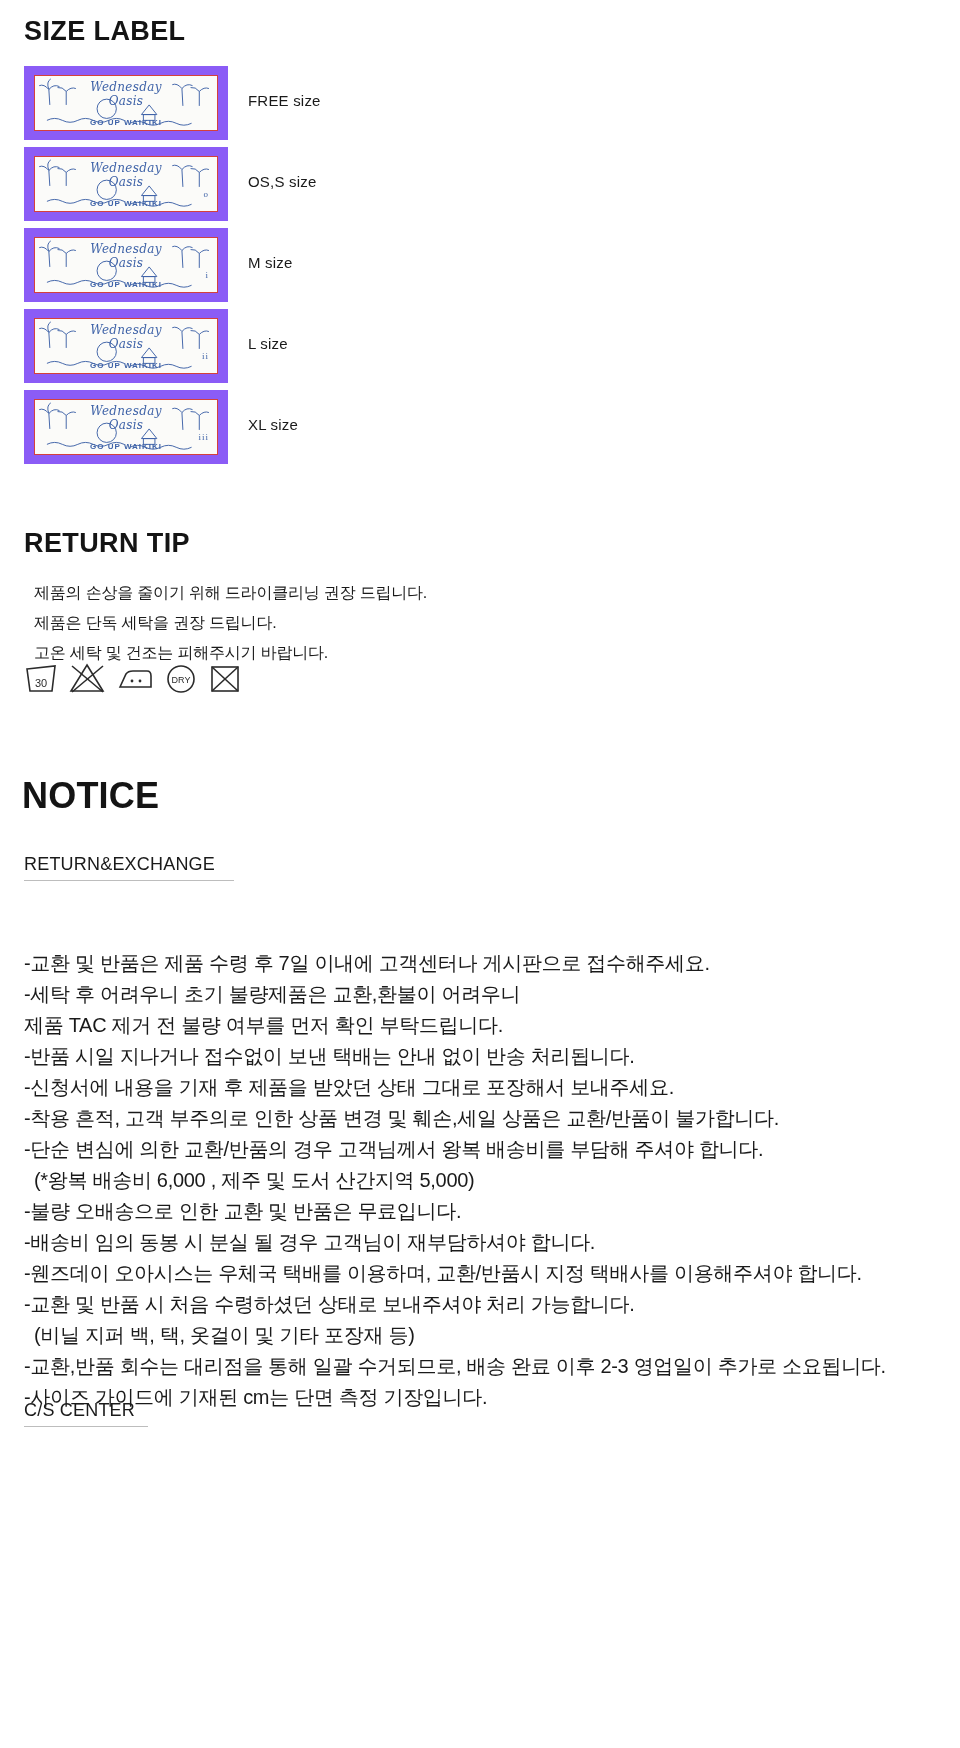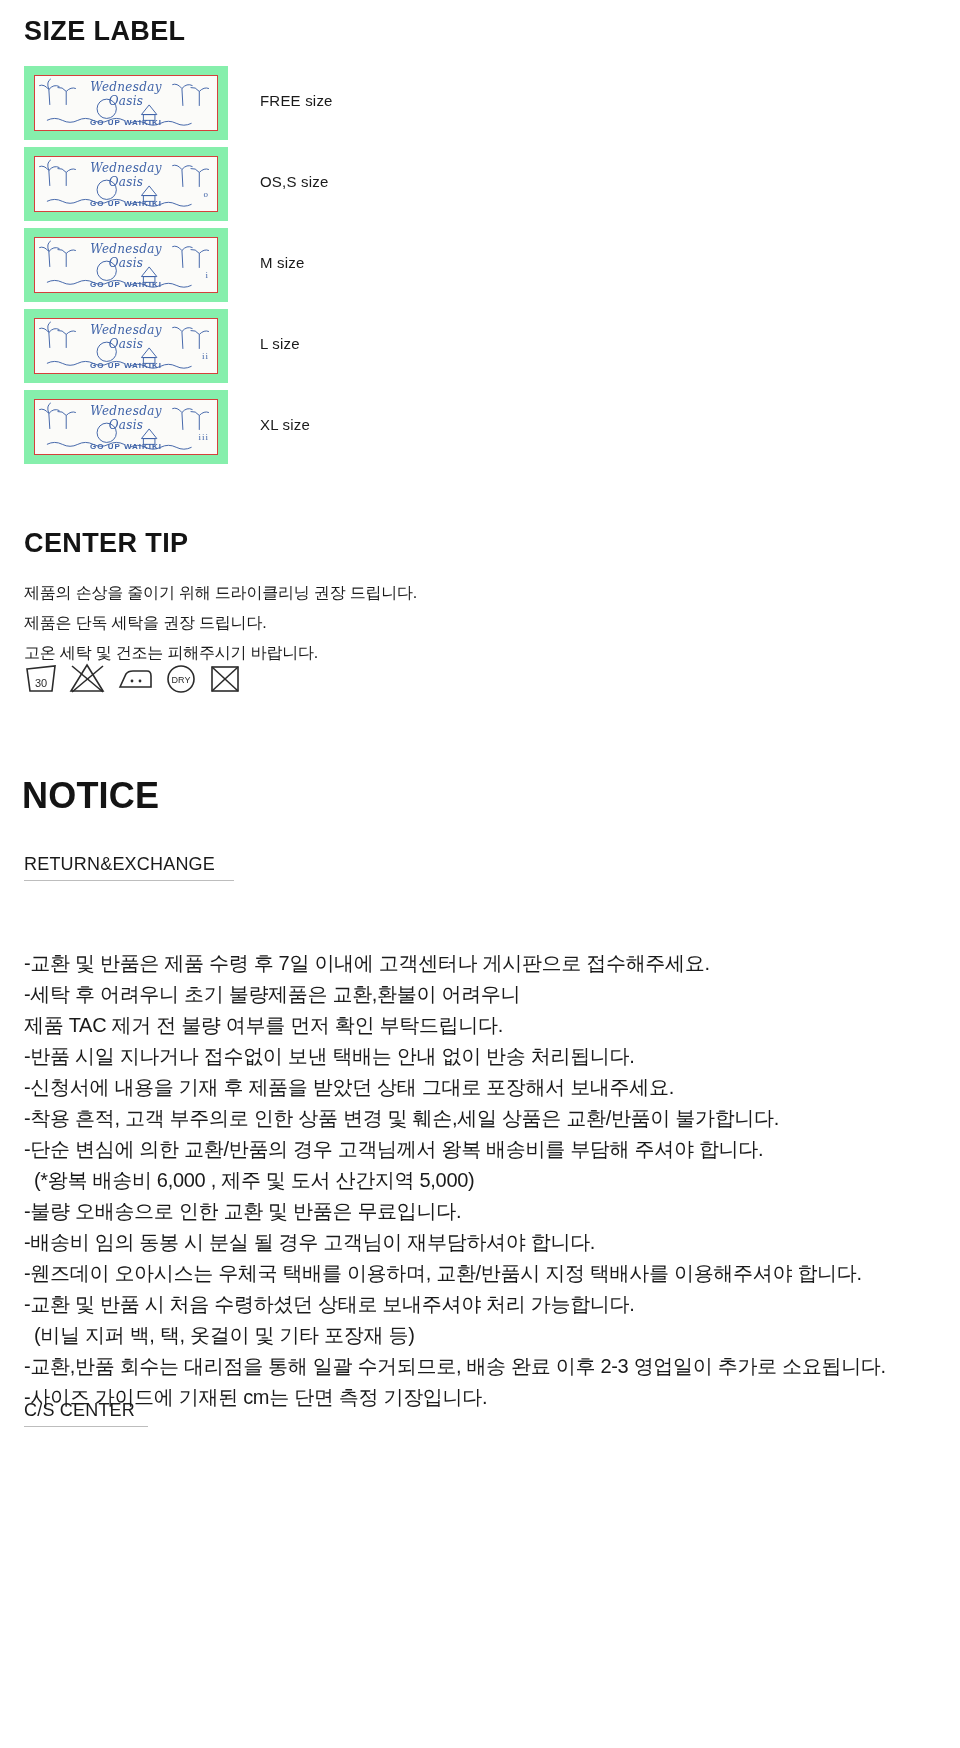--- a/index.html
+++ b/index.html
@@ -62,21 +62,21 @@
     position: relative;
     height: 81px;
     margin-bottom: 0;
   }
   .tag-box {
     position: absolute;
     left: 24px;
     top: 0;
     width: 204px;
     height: 74px;
-    background: #86efac;
+    background: #8b5cf6;
     overflow: hidden;
   }
   .tag-inner {
     position: absolute;
     left: 10px;
     top: 9px;
     width: 184px;
     height: 56px;
     background: #fbfbf9;
     border: 1.5px solid #d5403c;
@@ -130,36 +130,36 @@
     position: absolute;
     right: 8px;
     bottom: 12px;
     font-size: 9px;
     color: #3f63a8;
     letter-spacing: 1px;
     font-family: "Liberation Serif", serif;
   }
   .size-name {
     position: absolute;
-    left: 260px;
+    left: 248px;
     top: 26px;
     font-size: 15px;
     color: #1a1a1a;
     letter-spacing: 0.2px;
   }
 
   
   .wash-lines {
     position: absolute;
     left: 24px;
     top: 580px;
     width: 700px;
   }
   .wash-lines p {
-    margin: 0 0 5px 0;
+    margin: 0 0 5px 10px;
     font-size: 16px;
     line-height: 25px;
     color: #1a1a1a;
     letter-spacing: -0.2px;
   }
   .wash-icons {
     position: absolute;
     left: 24px;
     top: 661px;
     display: flex;
@@ -353,21 +353,21 @@
           <div class="tag-text-sub">Oasis</div>
           <div class="tag-text-bottom">GO UP WAIKIKI</div>
           <div class="tag-mark">iii</div>
         </div>
       </div>
       <div class="size-name">XL size</div>
     </div>
 
   </div>
 
-  <div class="h-washing">CENTER TIP</div>
+  <div class="h-washing">RETURN TIP</div>
   <div class="wash-lines">
     <p>제품의 손상을 줄이기 위해 드라이클리닝 권장 드립니다.</p>
     <p>제품은 단독 세탁을 권장 드립니다.</p>
     <p>고온 세탁 및 건조는 피해주시기 바랍니다.</p>
   </div>
 
   <div class="wash-icons">
     <svg width="34" height="34" viewBox="0 0 34 34">
       <path d="M3 8 L31 5 L28 30 L6 30 Z" fill="none" stroke="#2b2b2b" stroke-width="1.6"></path>
       <text x="17" y="26" font-family="Liberation Sans, sans-serif" font-size="11" fill="#2b2b2b" text-anchor="middle">30</text>

